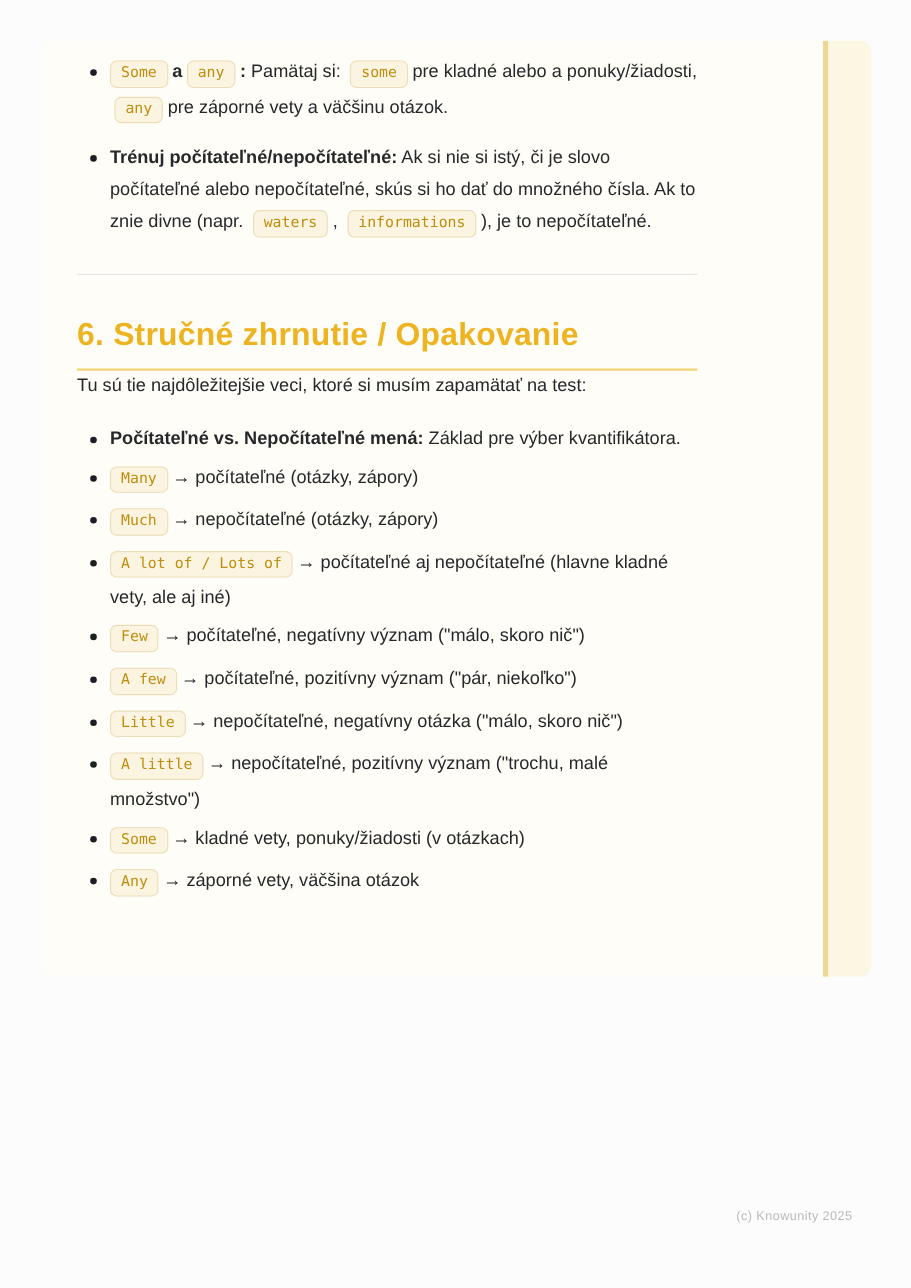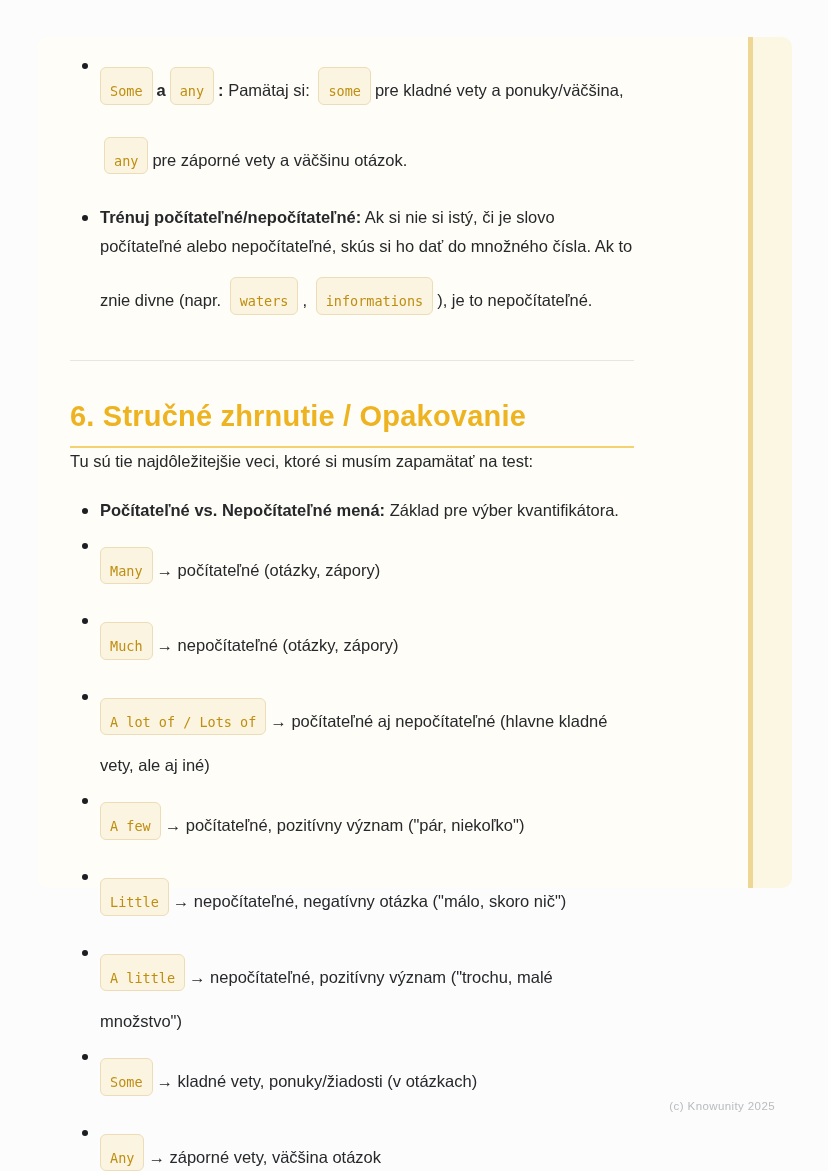--- a/index.html
+++ b/index.html
@@ -64,22 +64,22 @@
   .intro-list{margin-top:14px;}
   .code-badge{
     display:inline-block;
     font-family:"DejaVu Sans Mono","Liberation Mono",monospace;
     font-size:13.5px;
     line-height:1.45;
     color:var(--badge-text);
     background:var(--badge-bg);
     border:1px solid var(--badge-border);
     border-radius:6px;
-    padding:14px 9px 2px;
-    margin:16px 4px;
+    padding:1px 9px 2px;
+    margin:4px 4px;
     vertical-align:baseline;
     white-space:nowrap;
   }
   .content li .code-badge:first-child{margin-left:0;}
   strong{font-weight:bold;}
   hr.section-divider{
     border:none;
     border-top:1.5px solid #e6e6e4;
     margin:29px 0 0 0;
   }
@@ -122,35 +122,36 @@
   }
 </style>
 </head>
 <body>
 
 <div class="page">
   <div class="margin-stripe"></div>
   <div class="content">
 
     <ul class="intro-list">
-        <li><span class="code-badge">Some</span><strong>a</strong><span class="code-badge">any</span><strong>:</strong><span> Pamätaj si: </span><span class="code-badge">some</span><span>pre kladné vety a ponuky/väčšina, </span><span class="code-badge">any</span><span>pre záporné vety a väčšinu otázok.</span></li>
+        <li><span class="code-badge">Some</span><strong>a</strong><span class="code-badge">any</span><strong>:</strong><span> Pamätaj si: </span><span class="code-badge">some</span><span>pre kladné alebo a ponuky/žiadosti, </span><span class="code-badge">any</span><span>pre záporné vety a väčšinu otázok.</span></li>
         <li><strong>Trénuj počítateľné/nepočítateľné:</strong><span> Ak si nie si istý, či je slovo počítateľné alebo nepočítateľné, skús si ho dať do množného čísla. Ak to znie divne (napr. </span><span class="code-badge">waters</span><span>, </span><span class="code-badge">informations</span><span>), je to nepočítateľné.</span></li>
       </ul>
 
     <hr class="section-divider">
 
     <h2 class="section-heading">6. Stručné zhrnutie / Opakovanie</h2>
 
     <p class="intro-paragraph">Tu sú tie najdôležitejšie veci, ktoré si musím zapamätať na test:</p>
 
     <ul class="summary-list">
         <li><strong>Počítateľné vs. Nepočítateľné mená:</strong><span> Základ pre výber kvantifikátora.</span></li>
         <li><span class="code-badge">Many</span><span>→ počítateľné (otázky, zápory)</span></li>
         <li><span class="code-badge">Much</span><span>→ nepočítateľné (otázky, zápory)</span></li>
         <li><span class="code-badge">A lot of / Lots of</span><span>→ počítateľné aj nepočítateľné (hlavne kladné vety, ale aj iné)</span></li>
+        <li><span class="code-badge">Few</span><span>→ počítateľné, negatívny význam ("málo, skoro nič")</span></li>
         <li><span class="code-badge">A few</span><span>→ počítateľné, pozitívny význam ("pár, niekoľko")</span></li>
         <li><span class="code-badge">Little</span><span>→ nepočítateľné, negatívny otázka ("málo, skoro nič")</span></li>
         <li><span class="code-badge">A little</span><span>→ nepočítateľné, pozitívny význam ("trochu, malé množstvo")</span></li>
         <li><span class="code-badge">Some</span><span>→ kladné vety, ponuky/žiadosti (v otázkach)</span></li>
         <li><span class="code-badge">Any</span><span>→ záporné vety, väčšina otázok</span></li>
       </ul>
 
 
   </div>
 </div>

